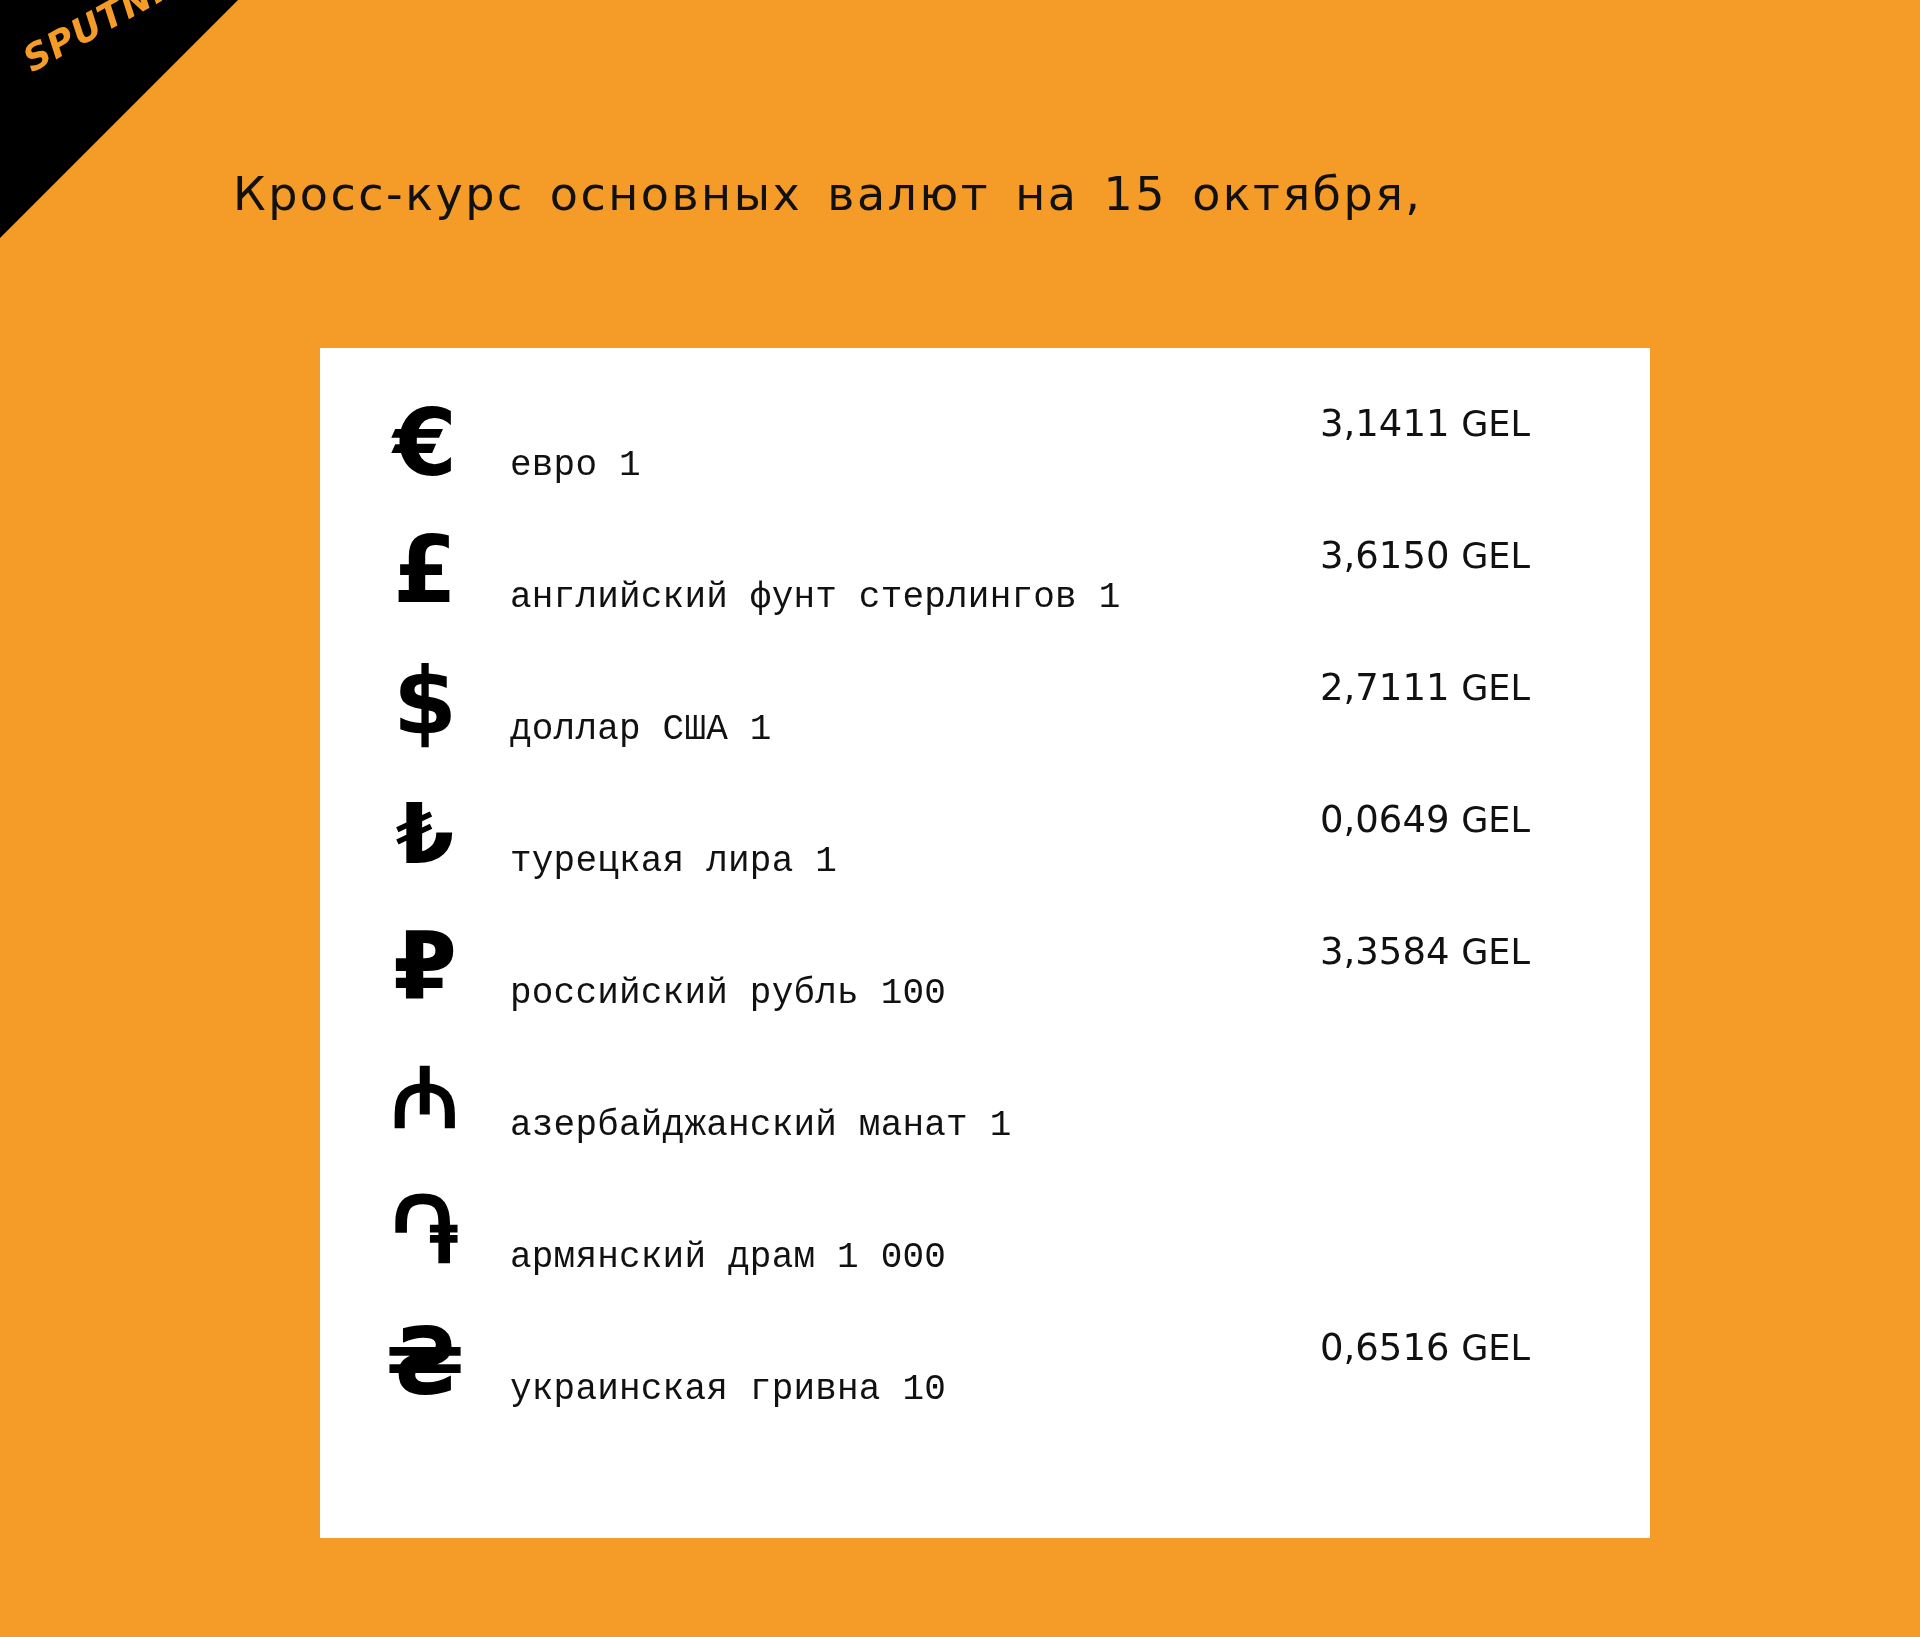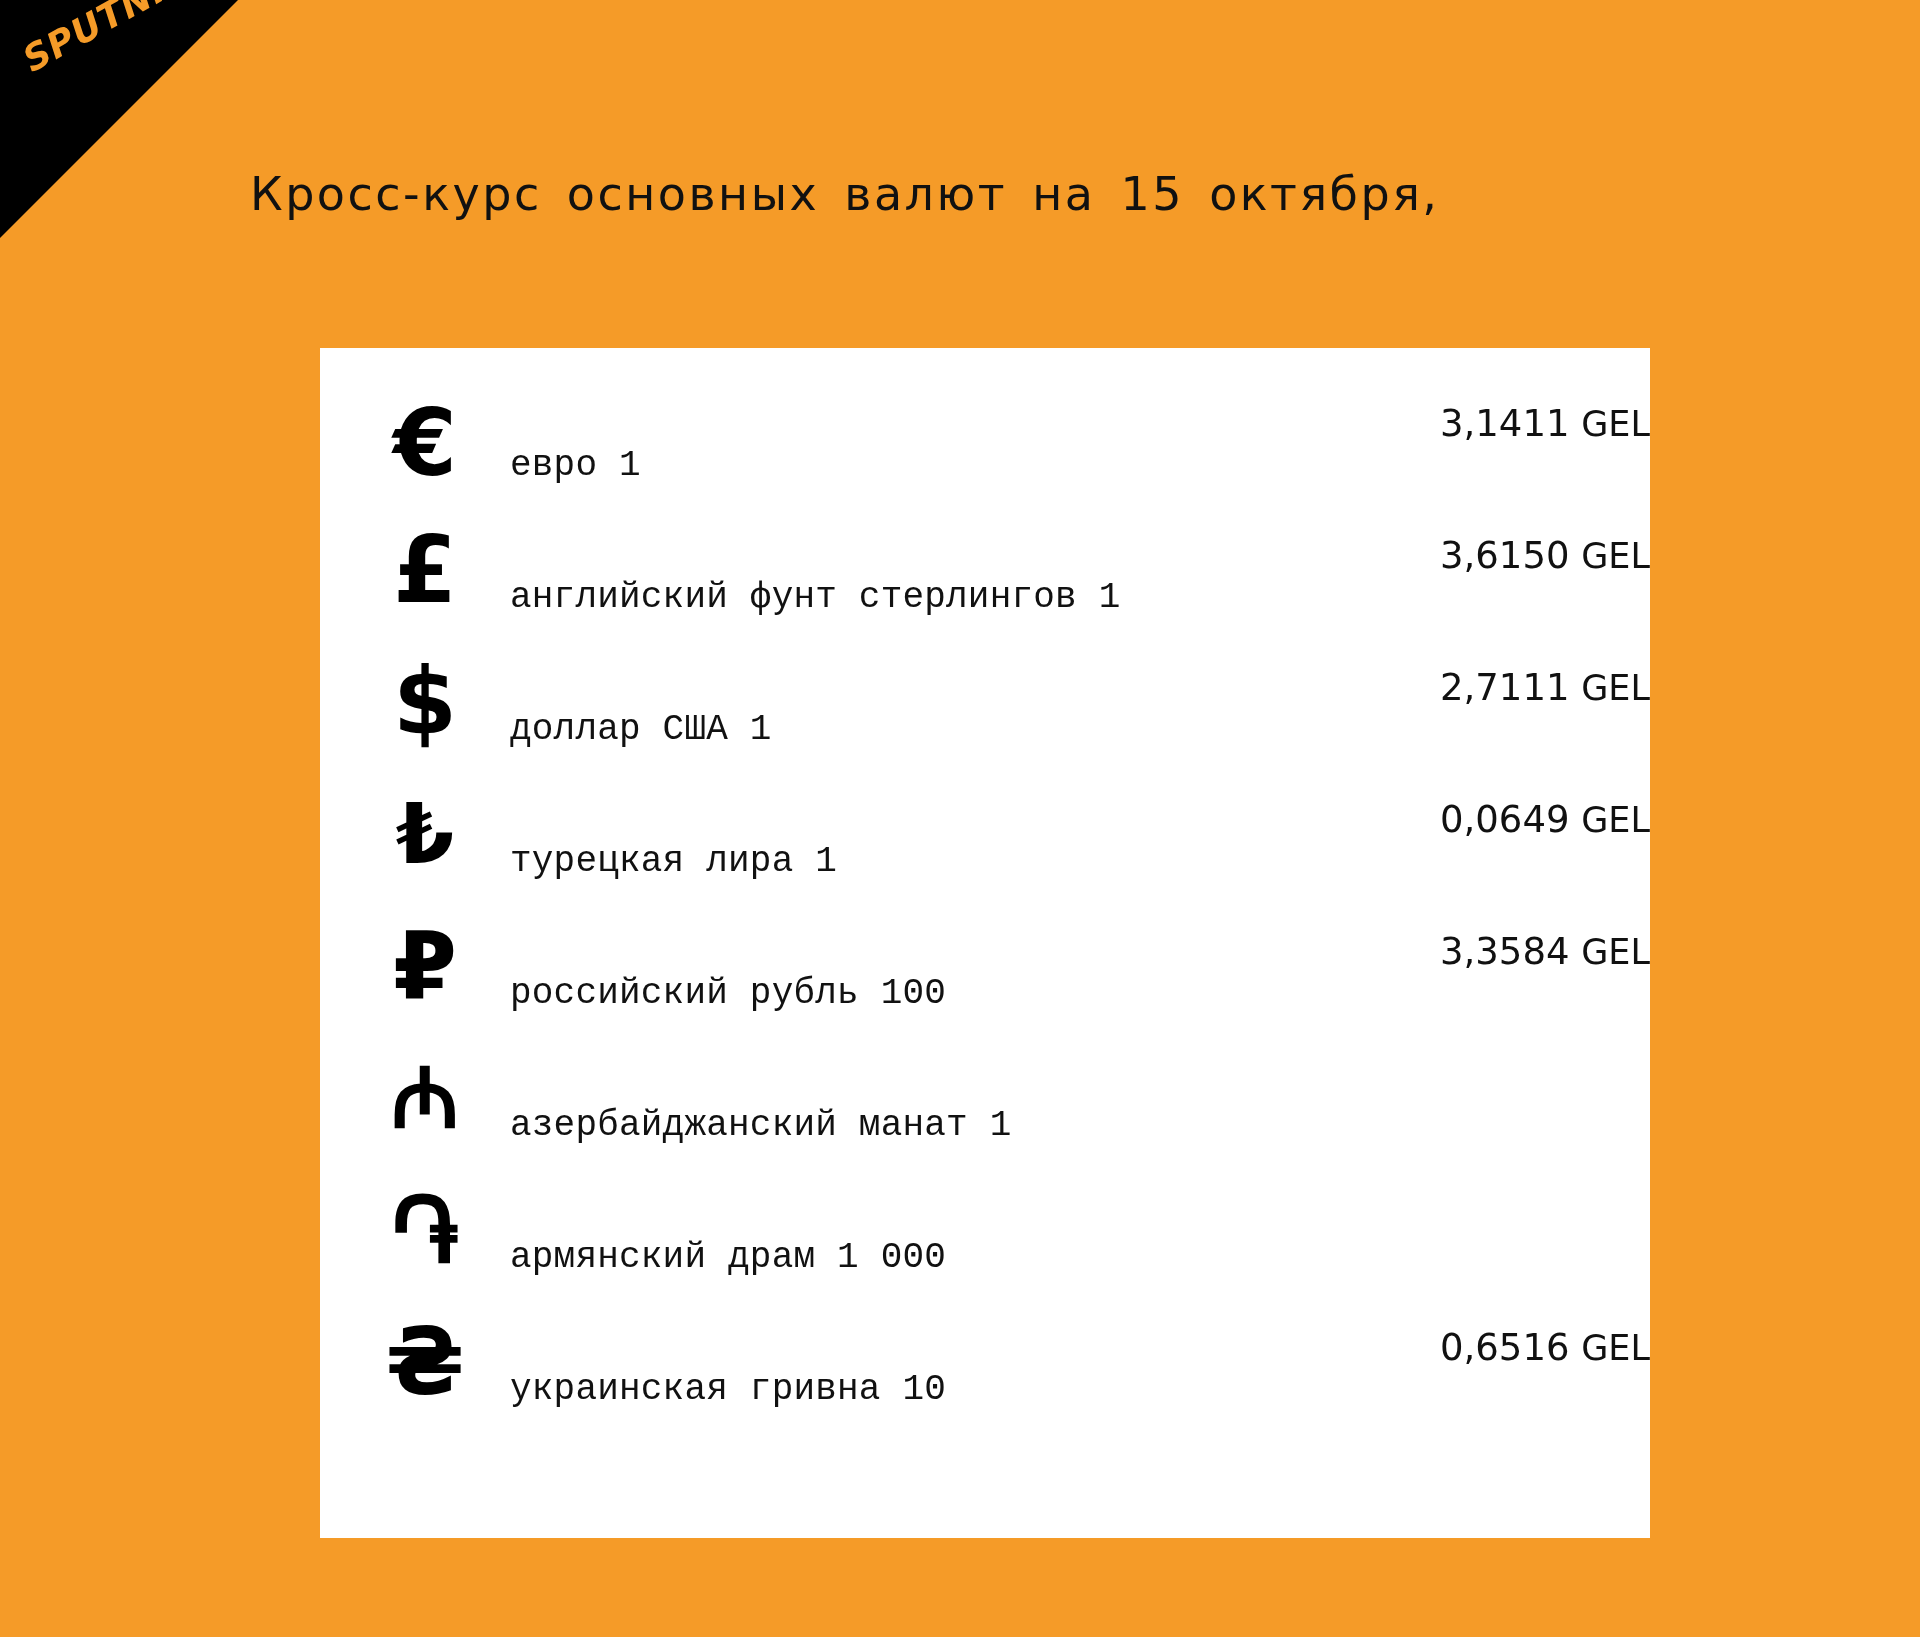--- a/index.html
+++ b/index.html
@@ -43,21 +43,21 @@
     font-style: italic;
     font-size: 36px;
     letter-spacing: 1px;
     transform: rotate(-29deg);
     transform-origin: left top;
   }
 
   
   #heading {
     position: absolute;
-    left: 250px;
+    left: 233px;
     top: 160px;
     width: 1400px;
     color: #111111;
     font-family: "DejaVu Sans", sans-serif;
     font-size: 46px;
     line-height: 1.48;
     letter-spacing: 2.5px;
     word-spacing: 8px;
   }
 
@@ -109,21 +109,21 @@
     padding-left: 10px;
     align-self: flex-end;
     padding-bottom: 22px;
   }
 
   .rate-value {
     flex: 0 0 330px;
     font-family: "DejaVu Sans", sans-serif;
     font-size: 37px;
     color: #111111;
-    text-align: right;
+    text-align: left;
     align-self: flex-start;
     padding-top: 26px;
   }
   .rate-value .cur {
     font-size: 35px;
   }
 
   
   .rate-row:nth-child(1) .rate-symbol { margin-top: 4px; }
   .rate-row:nth-child(2) .rate-symbol { margin-top: -6px; }

